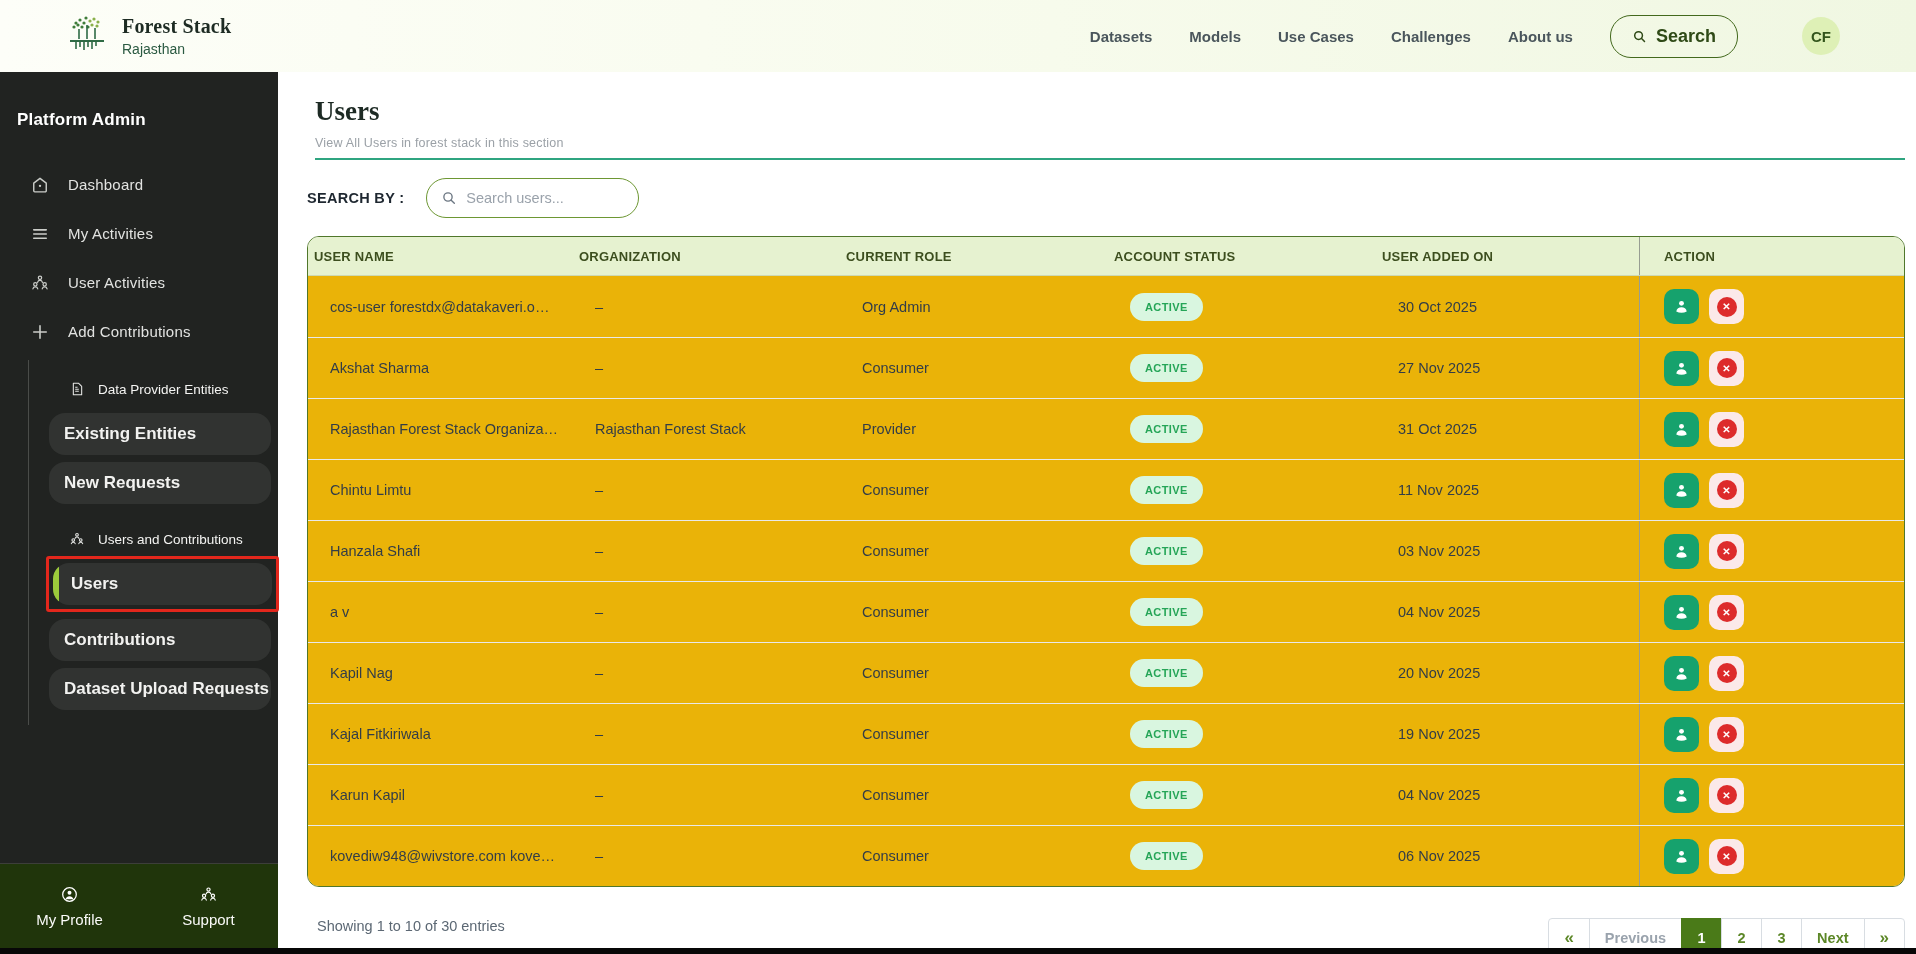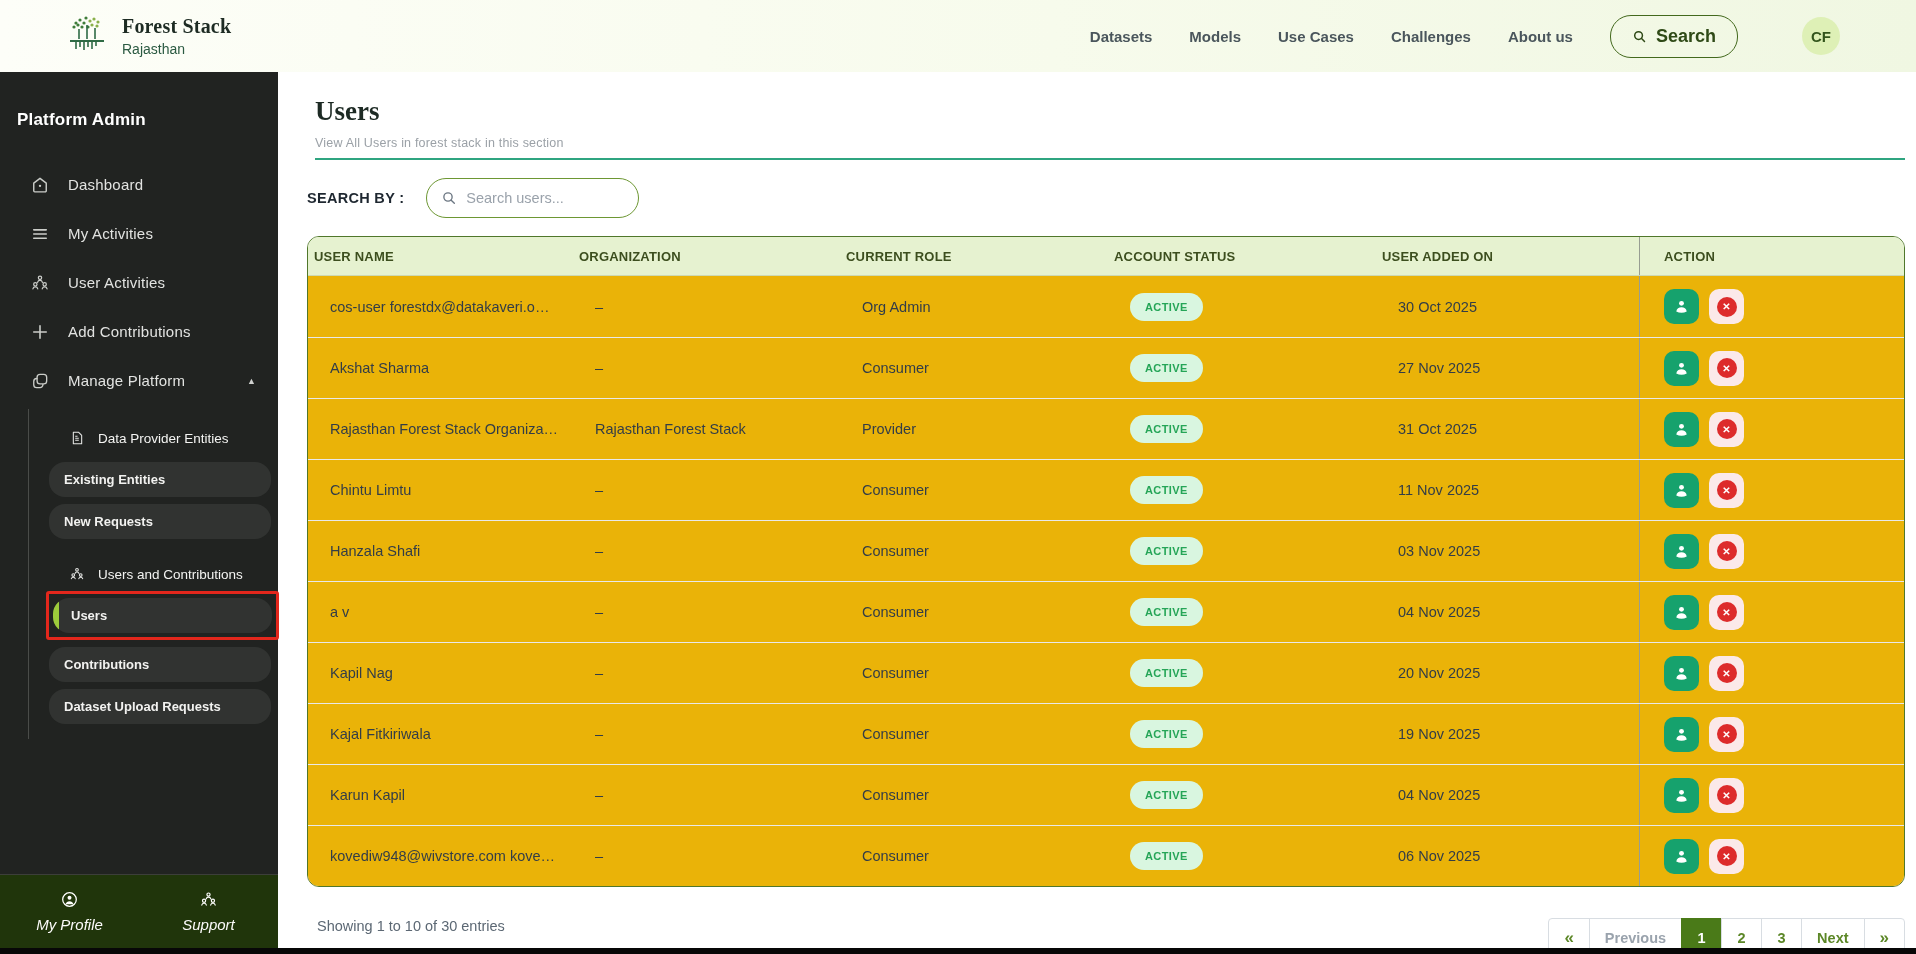--- a/index.html
+++ b/index.html
@@ -58,40 +58,40 @@
   .submenu {
     margin:4px 0 0 28px; border-left:1px solid #4a4c49;
     padding:12px 0 8px 0; position:relative;
   }
   .submenu-header {
     display:flex; align-items:center; gap:13px;
     padding-left:40px; height:34px; cursor:pointer;
   }
   .submenu-header .lbl { font-size:13.5px; color:#f4f4f2; }
   .pill {
-    margin:7px 0 7px 20px; width:222px; height:35px;
+    margin:7px 0 7px 20px; width:222px; height:42px;
     background:#313331; border-radius:16px;
     display:flex; align-items:center; padding-left:15px;
-    font-size:13px; font-weight:700; color:#f2f2f0;
+    font-size:17px; font-weight:700; color:#f2f2f0;
     cursor:pointer; position:relative;
   }
   .group-gap { margin-top:18px; }
   .annotation {
     margin-left:17px; padding:4px 4px; width:233px;
     border:3px solid #e3271c; border-radius:3px;
   }
   .annotation .pill { margin:0; width:219px; overflow:hidden; padding-left:18px; }
   .pill.active::before {
     content:""; position:absolute; left:0; top:0; bottom:0; width:6px;
     background:#9ccb3b; border-radius:4px;
   }
   .sidebar-footer {
-    position:absolute; left:0; right:0; bottom:6px; height:74px;
+    position:absolute; left:0; right:0; bottom:6px; height:85px;
     background:#20350b; border-top:1px solid #3c3e3a;
-    display:flex; align-items:center;font-style:italic;
+    display:flex; align-items:center;
   }
   .foot-item { flex:1; display:flex; flex-direction:column; align-items:center; gap:7px; cursor:pointer; }
   .foot-item .lbl { font-size:15px; color:#fbfbfa; }
 
   
   .main { position:absolute; top:72px; left:278px; right:0; bottom:0; background:#ffffff; }
   .page-head { padding:24px 11px 0 37px; }
   .page-title { font-family:"Liberation Serif", serif; font-size:27px; font-weight:700; color:#1d2a24; }
   .page-sub { margin-top:9px; font-size:12.5px; color:#9ba1a7; letter-spacing:.2px; }
   .head-divider { margin-top:8px; height:2px; background:#2fa580; }
@@ -256,30 +256,20 @@
       <span class="lbl">User Activities</span>
     </div>
     <div class="side-item">
       <span style="display:flex">
         <svg width="20" height="20" viewBox="0 0 24 24" fill="none" stroke="#cbcdc9" stroke-width="1.9" stroke-linecap="round">
           <path d="M12 4.5v15M4.5 12h15"></path>
         </svg>
       </span>
       <span class="lbl">Add Contributions</span>
     </div>
-    <div class="side-item">
-      <span style="display:flex">
-        <svg width="20" height="20" viewBox="0 0 24 24" fill="none" stroke="#cbcdc9" stroke-width="1.6">
-          <rect x="8.5" y="4" width="11.5" height="11.5" rx="3.5"></rect>
-          <path d="M15.5 15.5v1A3.5 3.5 0 0 1 12 20H8a3.5 3.5 0 0 1-3.5-3.5v-4A3.5 3.5 0 0 1 8 9h1"></path>
-        </svg>
-      </span>
-      <span class="lbl">Manage Platform</span>
-      <span class="chev">▲</span>
-    </div>
 
     <div class="submenu">
       <div class="submenu-header">
         <span style="display:flex">
           <svg width="16" height="16" viewBox="0 0 24 24" fill="none" stroke="#e6e7e5" stroke-width="1.6" stroke-linejoin="round">
             <path d="M6.5 3.5h8L19 8v12.5H6.5Z"></path>
               <path d="M9.3 9.5h3.5M9.3 12.5h5.4M9.3 15.5h5.4"></path>
           </svg>
         </span>
         <span class="lbl">Data Provider Entities</span>

